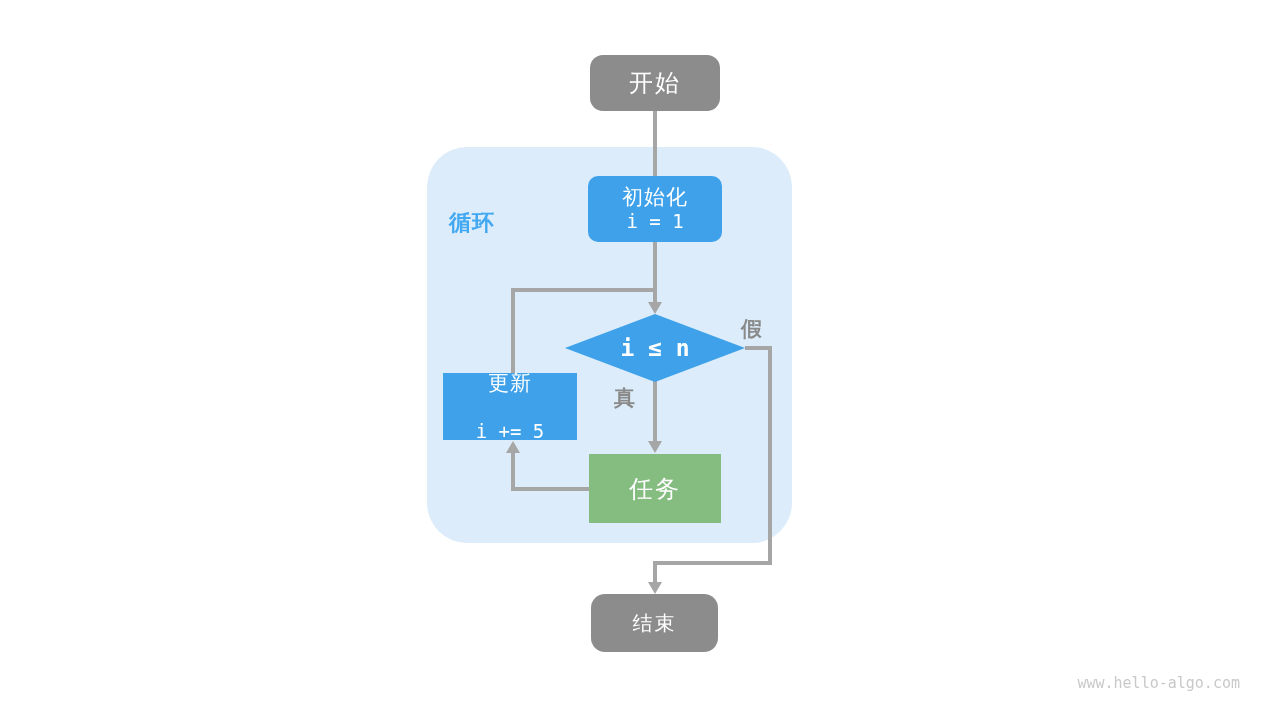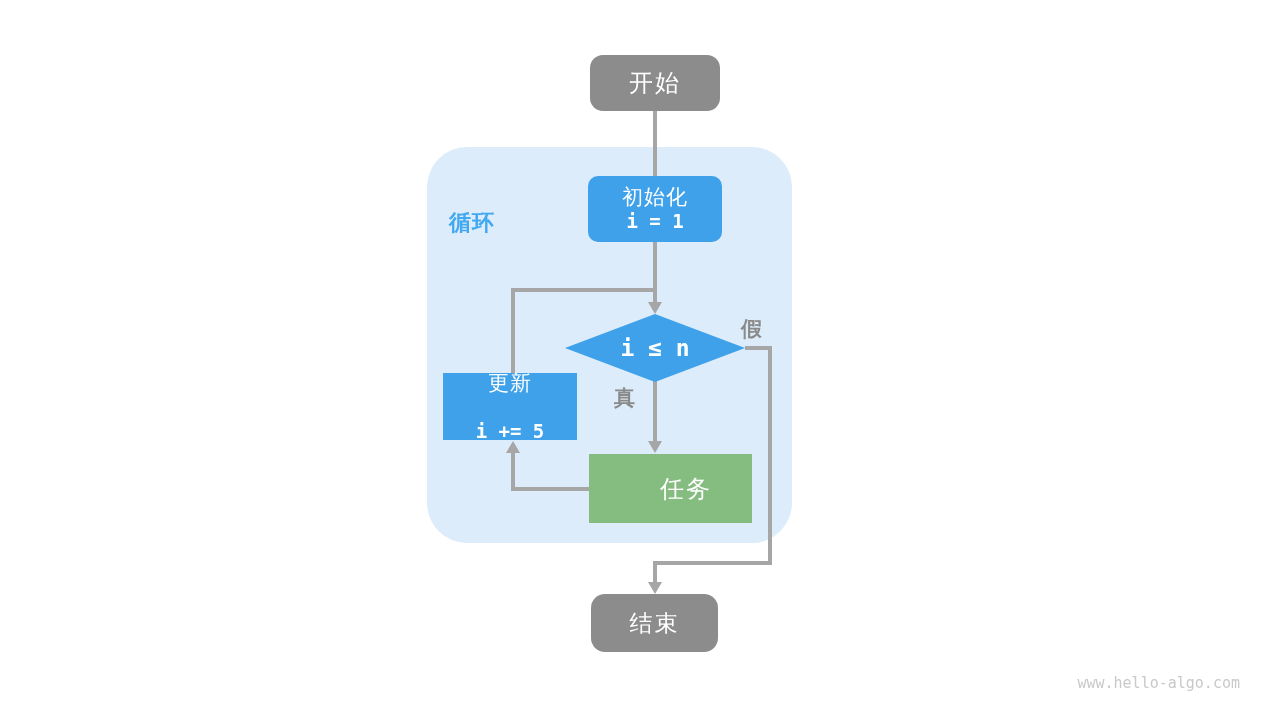--- a/index.html
+++ b/index.html
@@ -66,21 +66,21 @@
     left: 590px; top: 55px; width: 130px; height: 56px;
     background: var(--node-gray, #8C8C8C);
     border-radius: 13px;
     font-size: 24px;
     letter-spacing: 2px;
   }
   .node-end {
     left: 591px; top: 594px; width: 127px; height: 58px;
     background: var(--node-gray, #8C8C8C);
     border-radius: 14px;
-    font-size: 23px;
+    font-size: 20px;
     letter-spacing: 2px;
   }
   .node-init {
     left: 588px; top: 176px; width: 134px; height: 66px;
     background: var(--node-blue, #3EA1E9);
     flex-direction: column;
     border-radius: 10px;
   }
   .node-update {
     left: 443px; top: 373px; width: 134px; height: 67px;
@@ -89,37 +89,36 @@
     gap: 24px;
   }
   .node-title {
     font-size: 21px;
     letter-spacing: 1px;
     line-height: 1.25;
   }
   .node-code {
     font-family: "DejaVu Sans Mono", "Liberation Mono", monospace;
     font-size: 19px;
-    font-weight: 700;
+    font-weight: 400;
     line-height: 1.25;
   }
   .node-condition {
     left: 565px; top: 314px; width: 180px; height: 68px;
     background: var(--node-blue, #3EA1E9);
     clip-path: polygon(50% 0, 100% 50%, 50% 100%, 0 50%);
     font-family: "DejaVu Sans Mono", "Liberation Mono", monospace;
     font-size: 23px;
     font-weight: 700;
   }
   .node-task {
     left: 589px; top: 454px; width: 132px; height: 69px;
     background: var(--node-green, #85BC80);
     font-size: 24px;
     letter-spacing: 2px;
-    padding-left: 31px;
   }
   
   .edge-label {
     position: absolute;
     z-index: 3;
     color: var(--edge-label-gray, #8A8A8A);
     font-size: 21px;
     font-weight: 700;
   }
   .label-true { left: 614px; top: 384px; }

